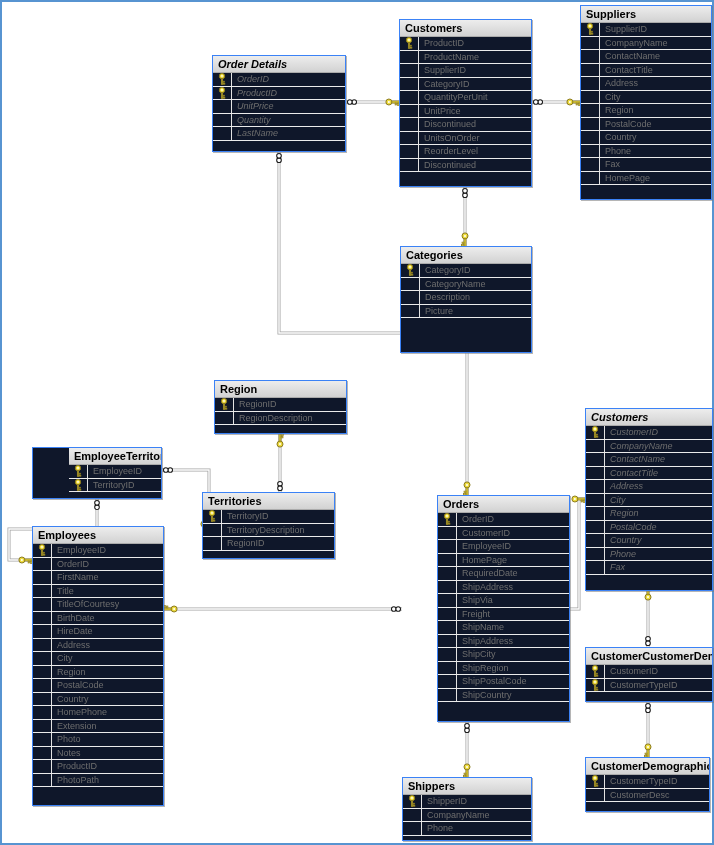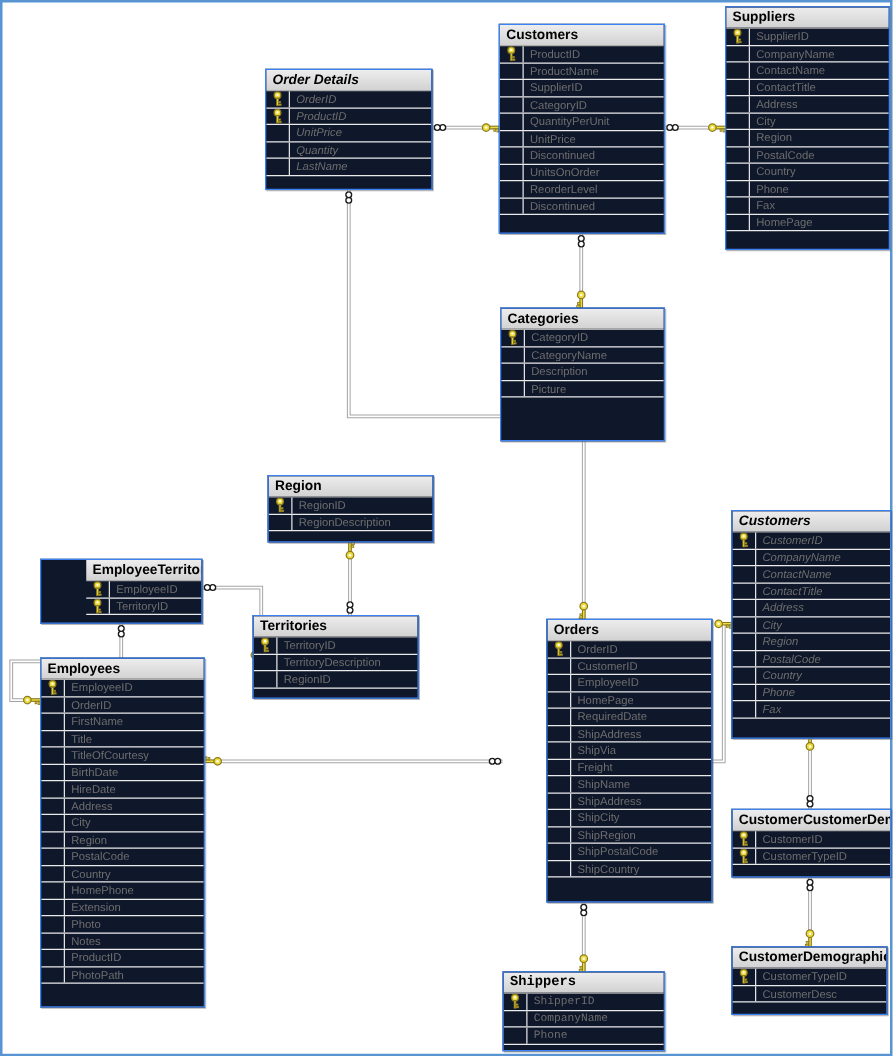--- a/index.html
+++ b/index.html
@@ -794,21 +794,21 @@
           </span>
           <span class="field-name">CustomerTypeID</span>
         </div>
         <div class="field-row">
           <span class="pk-cell"></span>
           <span class="field-name">CustomerDesc</span>
         </div>
       </div>
   </div>
 
-  <div class="table" style="left: 400px; top: 775px; width: 130px; height: 64px; font-family: Liberation Mono, monospace;">
+  <div class="table" style="left: 400px; top: 775px; width: 130px; height: 64px;">
     <div class="table-header">Shippers</div>
     <div class="table-body">
         <div class="field-row">
           <span class="pk-cell">
             <svg width="8" height="12" viewBox="0 0 8 12" xmlns="http://www.w3.org/2000/svg">
               <circle cx="4" cy="3.1" r="2.7" fill="#eedc3f" stroke="#8c7b1e" stroke-width="1"></circle>
               <circle cx="4" cy="2.9" r="0.9" fill="#ffffff"></circle>
               <rect x="3.3" y="5.4" width="1.4" height="6.2" fill="#eedc3f" stroke="#8c7b1e" stroke-width="0.7"></rect>
               <rect x="4.7" y="8.2" width="1.7" height="1" fill="#eedc3f" stroke="#8c7b1e" stroke-width="0.7"></rect>
               <rect x="4.7" y="10.2" width="2.2" height="1" fill="#eedc3f" stroke="#8c7b1e" stroke-width="0.7"></rect>

